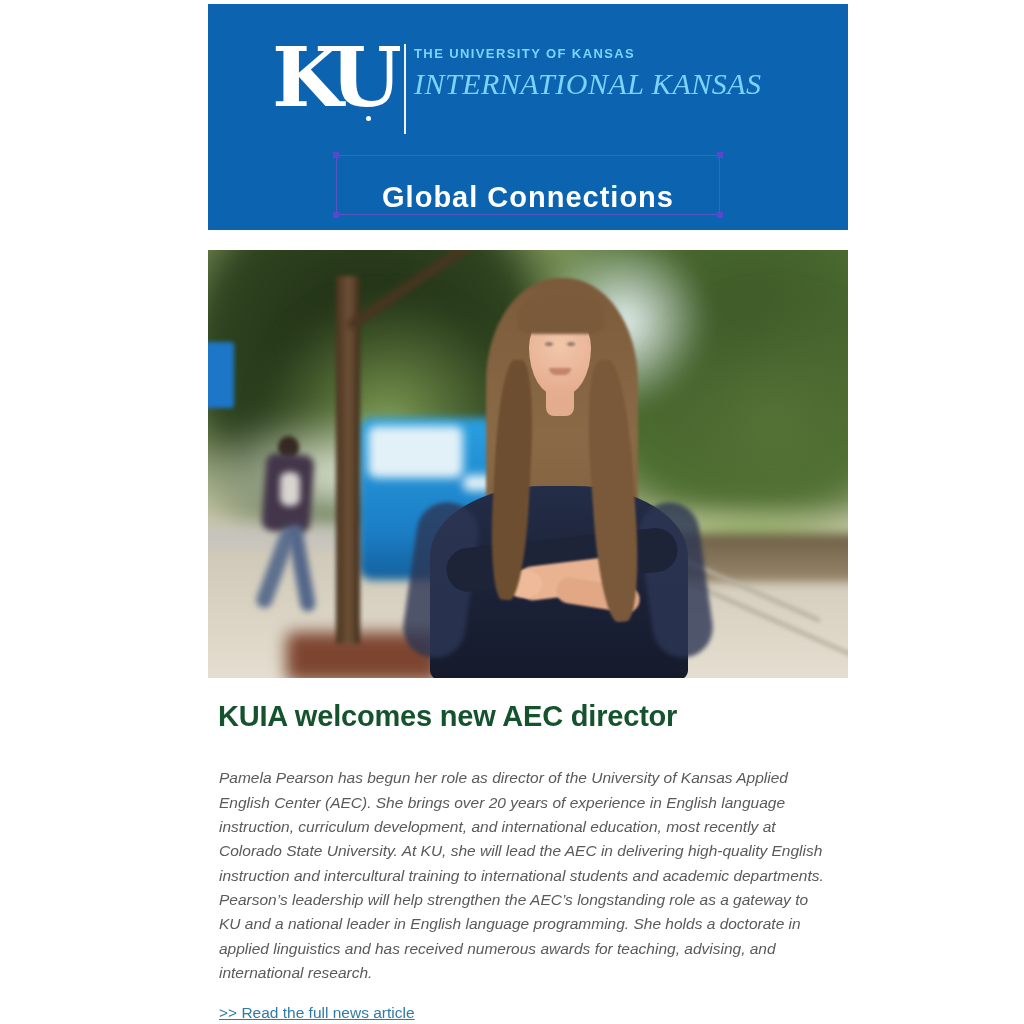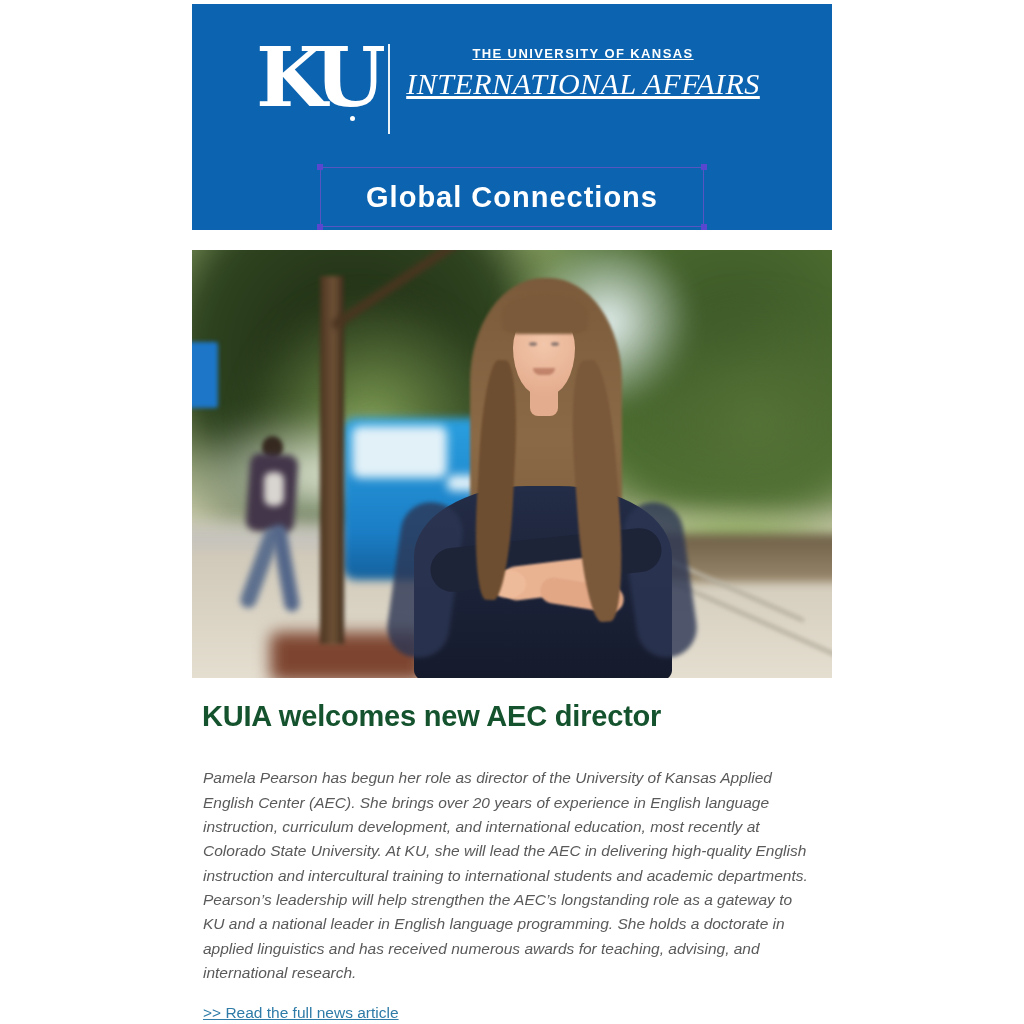--- a/index.html
+++ b/index.html
@@ -1,32 +1,32 @@
 <!DOCTYPE html>
 <html><head>
 <meta charset="utf-8">
 <style>
   html,body{margin:0;padding:0;background:#ffffff;}
   .page{position:relative;width:1024px;height:1024px;background:#ffffff;overflow:hidden;
         font-family:"Liberation Sans",sans-serif;}
-  .email-column{position:absolute;left:192px;top:0;width:640px;height:744px;}
+  .email-column{position:absolute;left:208px;top:0;width:640px;height:744px;}
 
   
   .nl-header{position:relative;margin-top:4px;width:640px;height:226px;background:#0c63b0;}
   .ku-logo{position:absolute;left:64px;top:30px;color:#ffffff;
            font-family:"DejaVu Serif","Liberation Serif",serif;font-weight:bold;
            font-size:82px;letter-spacing:-10px;line-height:1.05;}
   .ku-reg{position:absolute;left:158px;top:112px;width:5px;height:5px;border-radius:50%;background:#ffffff;}
   .logo-divider{position:absolute;left:196px;top:40px;width:2px;height:90px;background:rgba(255,255,255,0.92);}
-  .org-block{position:absolute;left:206px;top:42px;width:370px;text-align:center;color:#ffffff;text-decoration:underline;}
+  .org-block{position:absolute;left:206px;top:42px;width:370px;text-align:left;color:#7dd3fc;}
   .org-small{font-size:13px;font-weight:bold;letter-spacing:1.4px;white-space:nowrap;}
   .org-large{margin-top:6px;font-family:"Liberation Serif",serif;font-style:italic;
              font-size:30px;letter-spacing:0.5px;white-space:nowrap;}
   .gc-wrap{position:absolute;left:128px;top:151px;width:382px;height:58px;
-           border:1px solid rgba(112,80,200,0.75);display:flex;align-items:center;justify-content:center;margin-top:12px;}
+           border:1px solid rgba(112,80,200,0.75);display:flex;align-items:flex-end;justify-content:center;}
   .gc-handle{position:absolute;width:6px;height:6px;background:#5948cf;}
   .gc-tl{left:-4px;top:-4px;} .gc-tr{right:-4px;top:-4px;}
   .gc-bl{left:-4px;bottom:-4px;} .gc-br{right:-4px;bottom:-4px;}
   .gc-text{color:#ffffff;font-size:29px;font-weight:bold;letter-spacing:1px;}
 
   
   .photo{position:relative;margin-top:20px;width:640px;height:428px;overflow:hidden;
          background:linear-gradient(180deg,#93a96b 0%,#aab77f 45%,#d8d2c2 75%,#e3ddcf 100%);}
   .photo div{position:absolute;}
   .foliage-dark-left{left:-70px;top:-70px;width:460px;height:350px;
@@ -109,21 +109,21 @@
 
 <div class="page">
   <div class="email-column">
 
     <div class="nl-header">
       <div class="ku-logo">KU</div>
       <div class="ku-reg"></div>
       <div class="logo-divider"></div>
       <div class="org-block">
         <div class="org-small">THE UNIVERSITY OF KANSAS</div>
-        <div class="org-large">INTERNATIONAL AFFAIRS</div>
+        <div class="org-large">INTERNATIONAL KANSAS</div>
       </div>
       <div class="gc-wrap">
         <div class="gc-handle gc-tl"></div>
         <div class="gc-handle gc-tr"></div>
         <div class="gc-handle gc-bl"></div>
         <div class="gc-handle gc-br"></div>
         <div class="gc-text">Global Connections</div>
       </div>
     </div>
 

